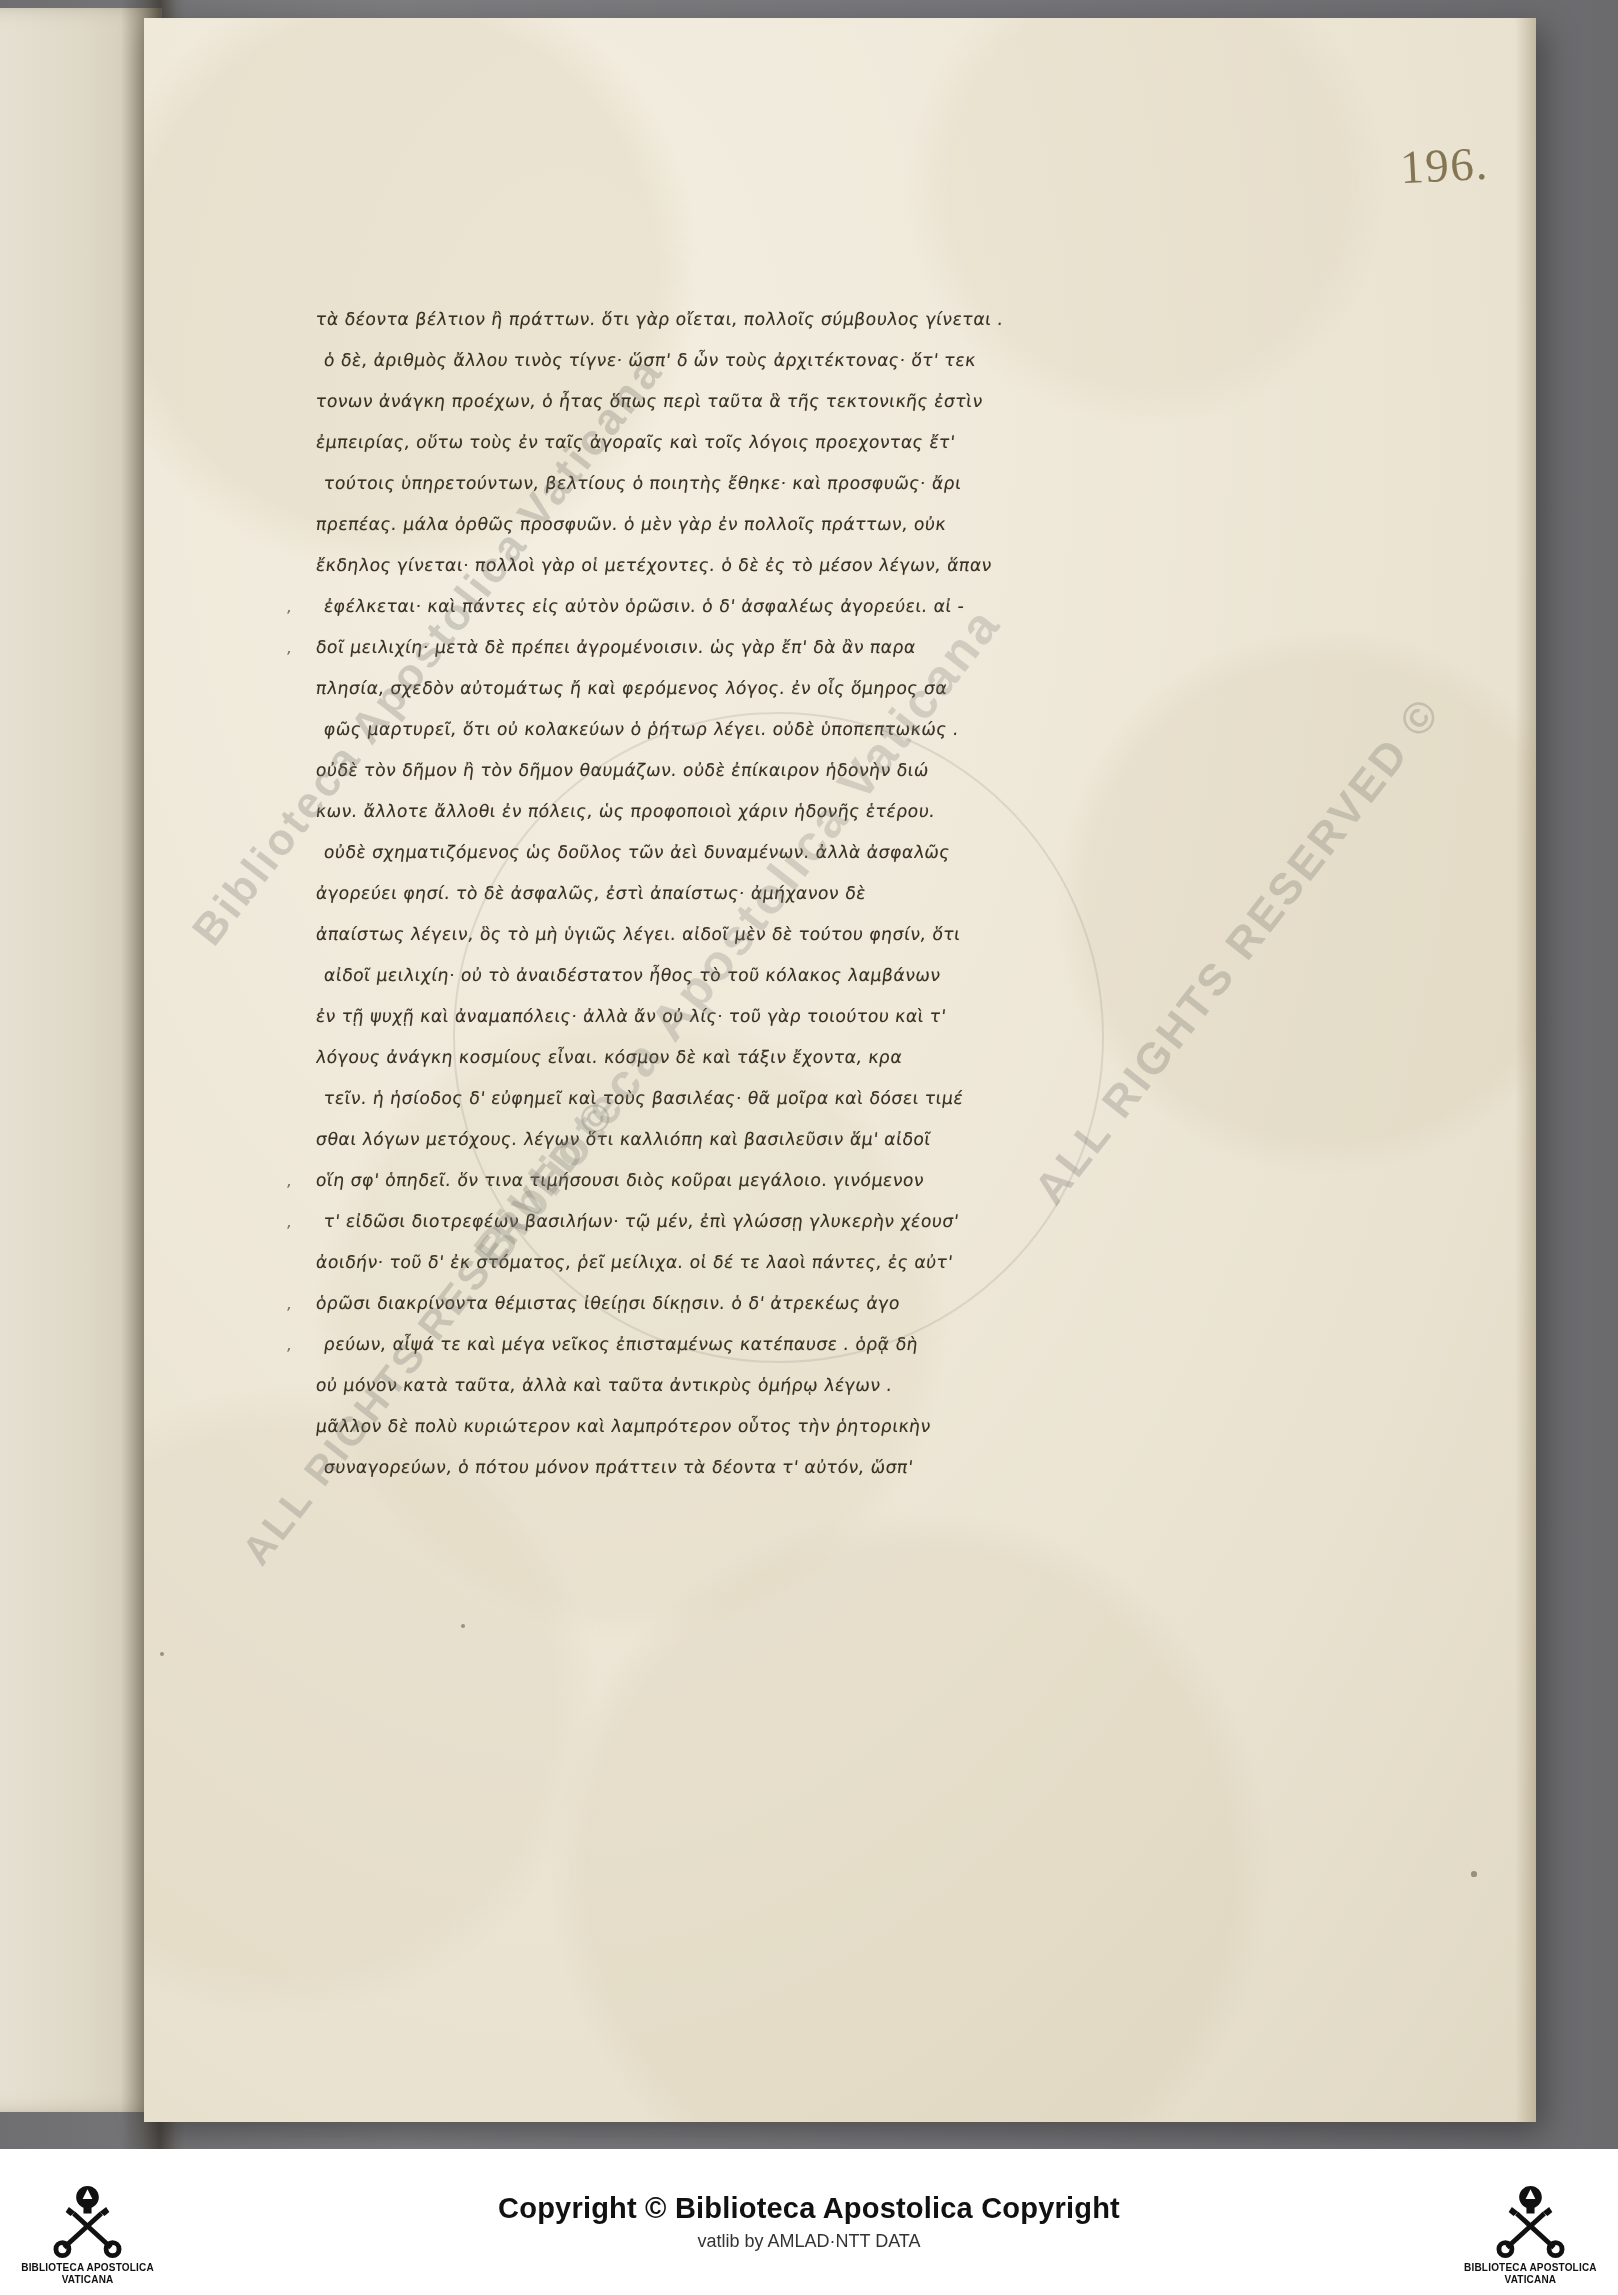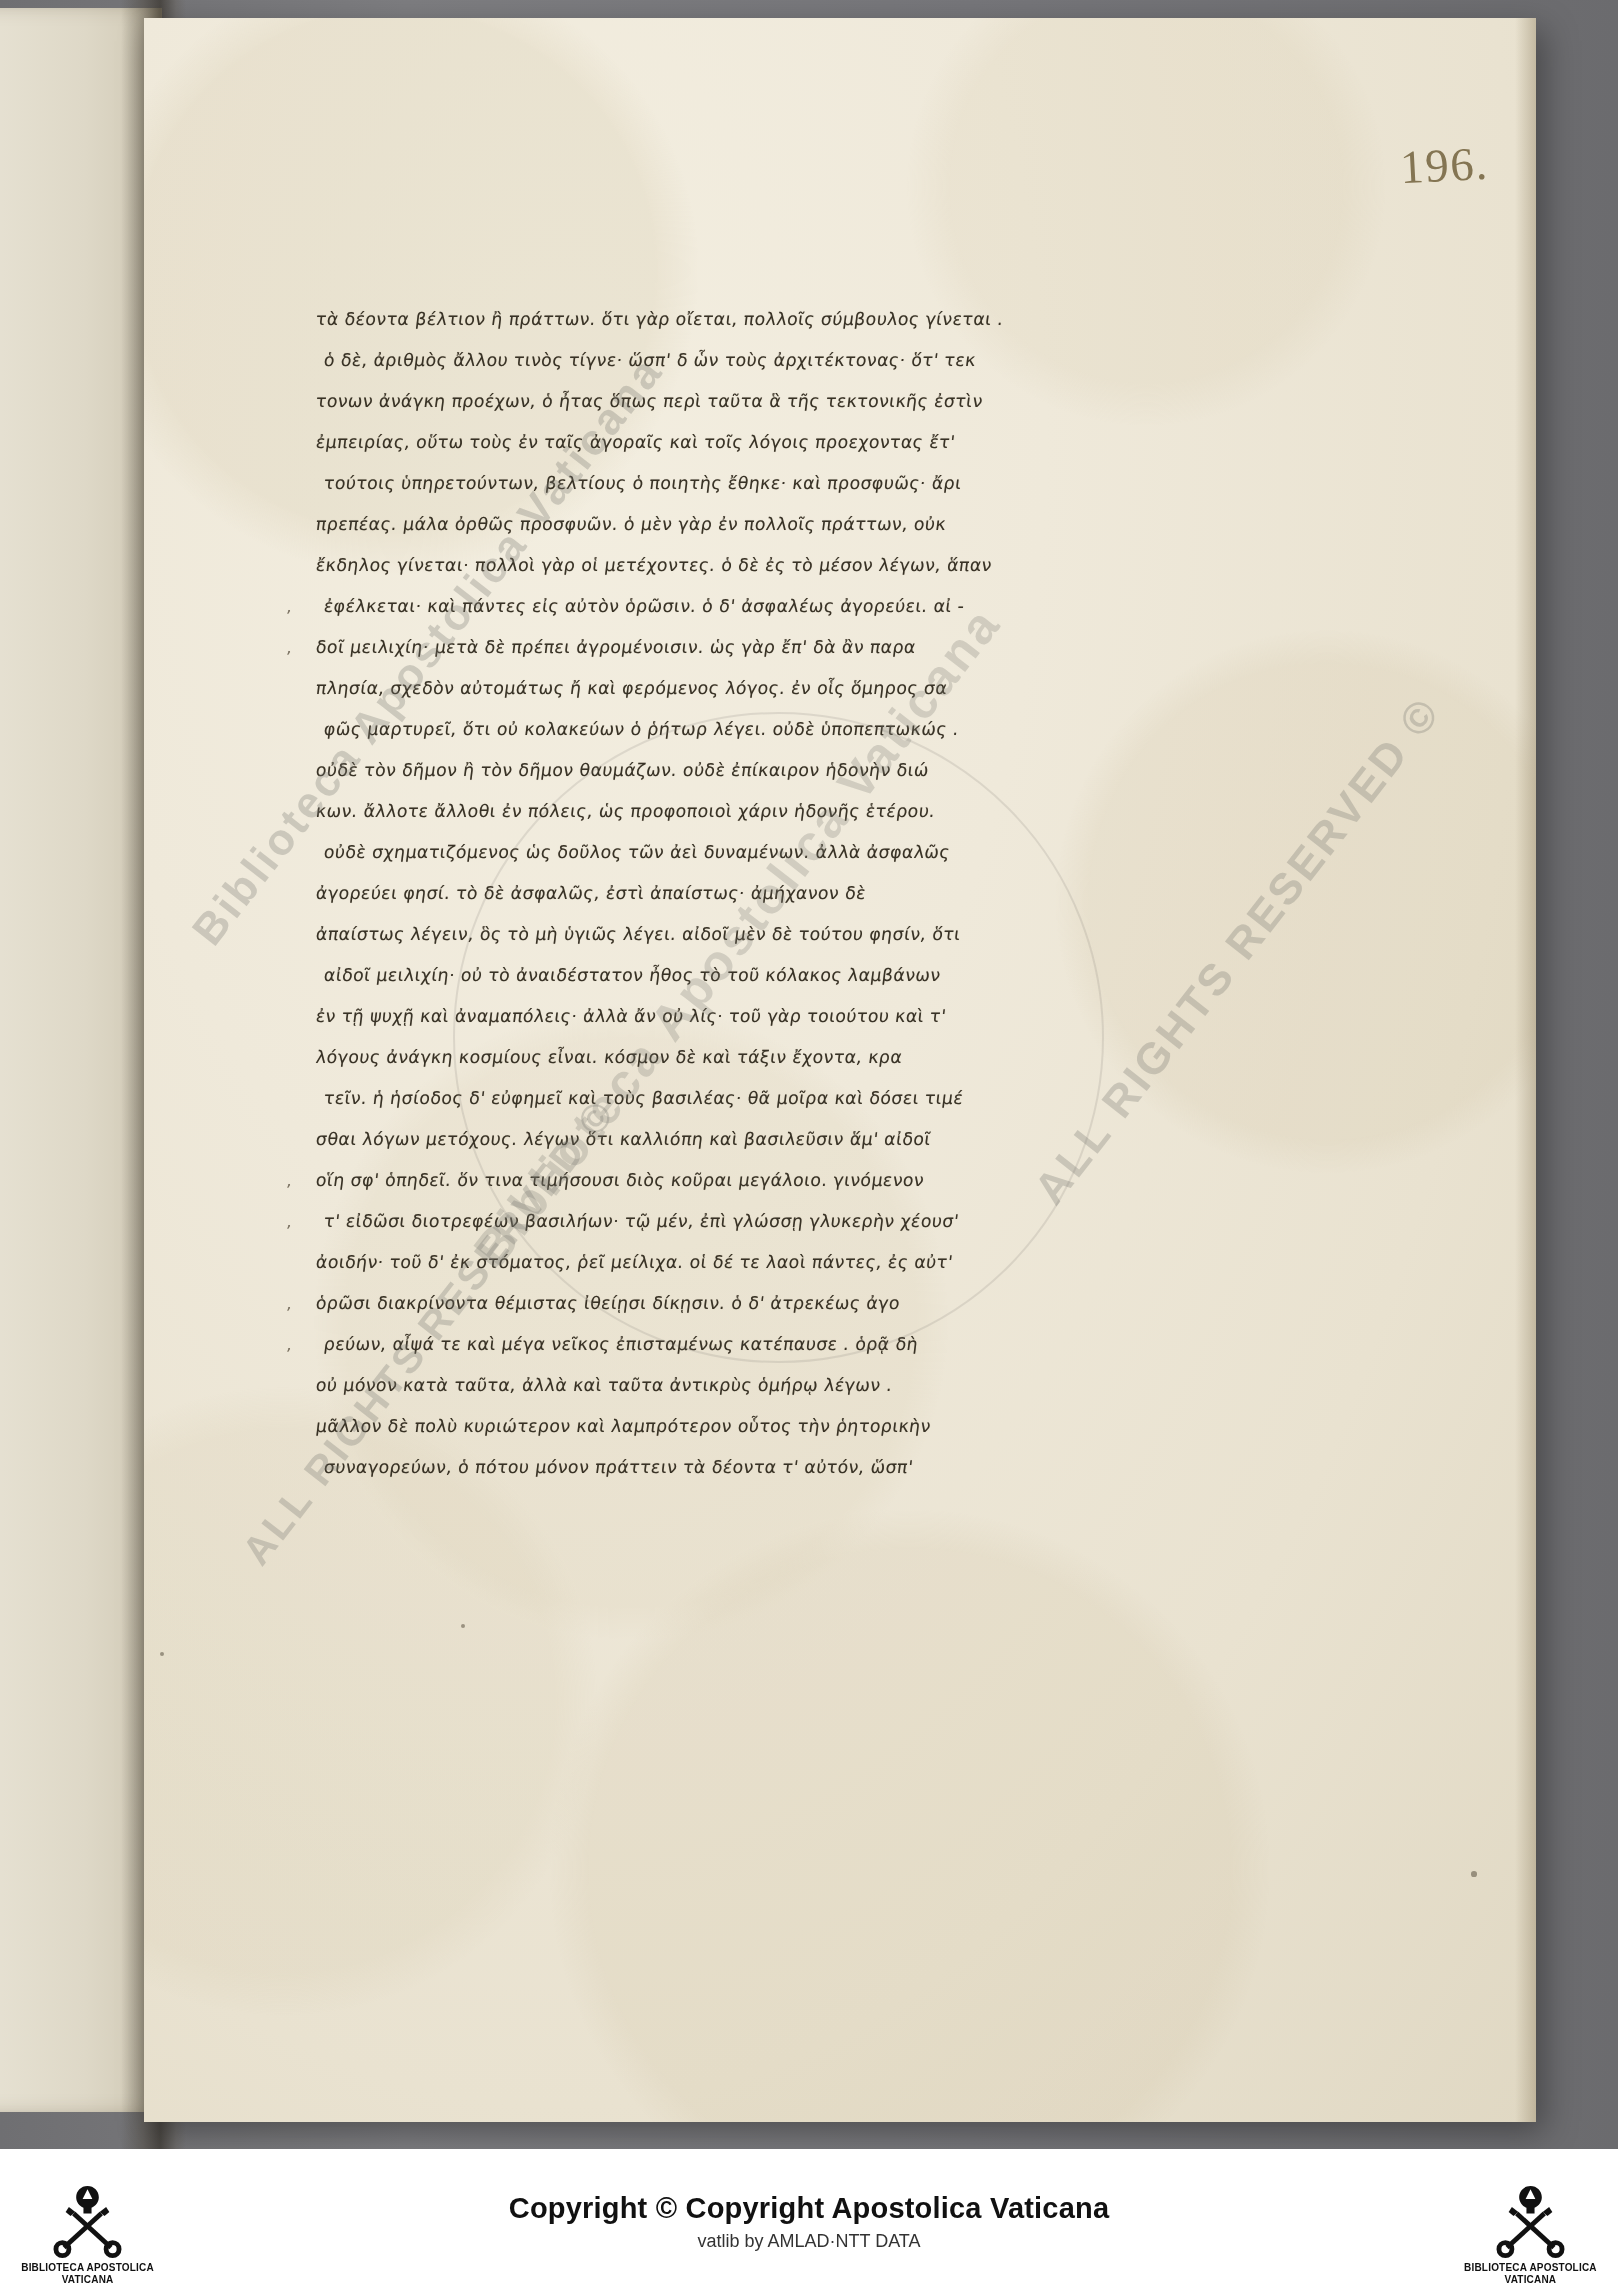--- a/index.html
+++ b/index.html
@@ -333,21 +333,21 @@
           <circle cx="24" cy="84" r="8" fill="none" stroke="#111" stroke-width="6"></circle>
           <circle cx="86" cy="84" r="8" fill="none" stroke="#111" stroke-width="6"></circle>
           <path d="M70 38 l8 -6 4 6 -6 5 z" fill="#111"></path>
           <path d="M40 38 l-8 -6 -4 6 6 5 z" fill="#111"></path>
         </svg>
       </div>
       <div class="crest-label">BIBLIOTECA APOSTOLICA VATICANA</div>
     </div>
 
     <div class="footer-center">
-      <div class="footer-title">Copyright © Copyright Apostolica Vaticana</div>
+      <div class="footer-title">Copyright © Biblioteca Apostolica Copyright</div>
       <div class="footer-powered">vatlib by AMLAD·NTT DATA</div>
     </div>
 
     <div class="crest crest-right">
       <div class="crest-emblem">
         <svg width="89" height="78" viewBox="0 0 110 96" aria-hidden="true">
           <path d="M55 6 C47 6 41 12 41 20 C41 26 45 31 50 33 L50 40 L60 40 L60 33 C65 31 69 26 69 20 C69 12 63 6 55 6 Z" fill="#111"></path>
           <path d="M55 10 L49 22 L61 22 Z" fill="#fff"></path>
           <g stroke="#111" stroke-width="6" fill="none">
             <line x1="26" y1="82" x2="72" y2="40"></line>

